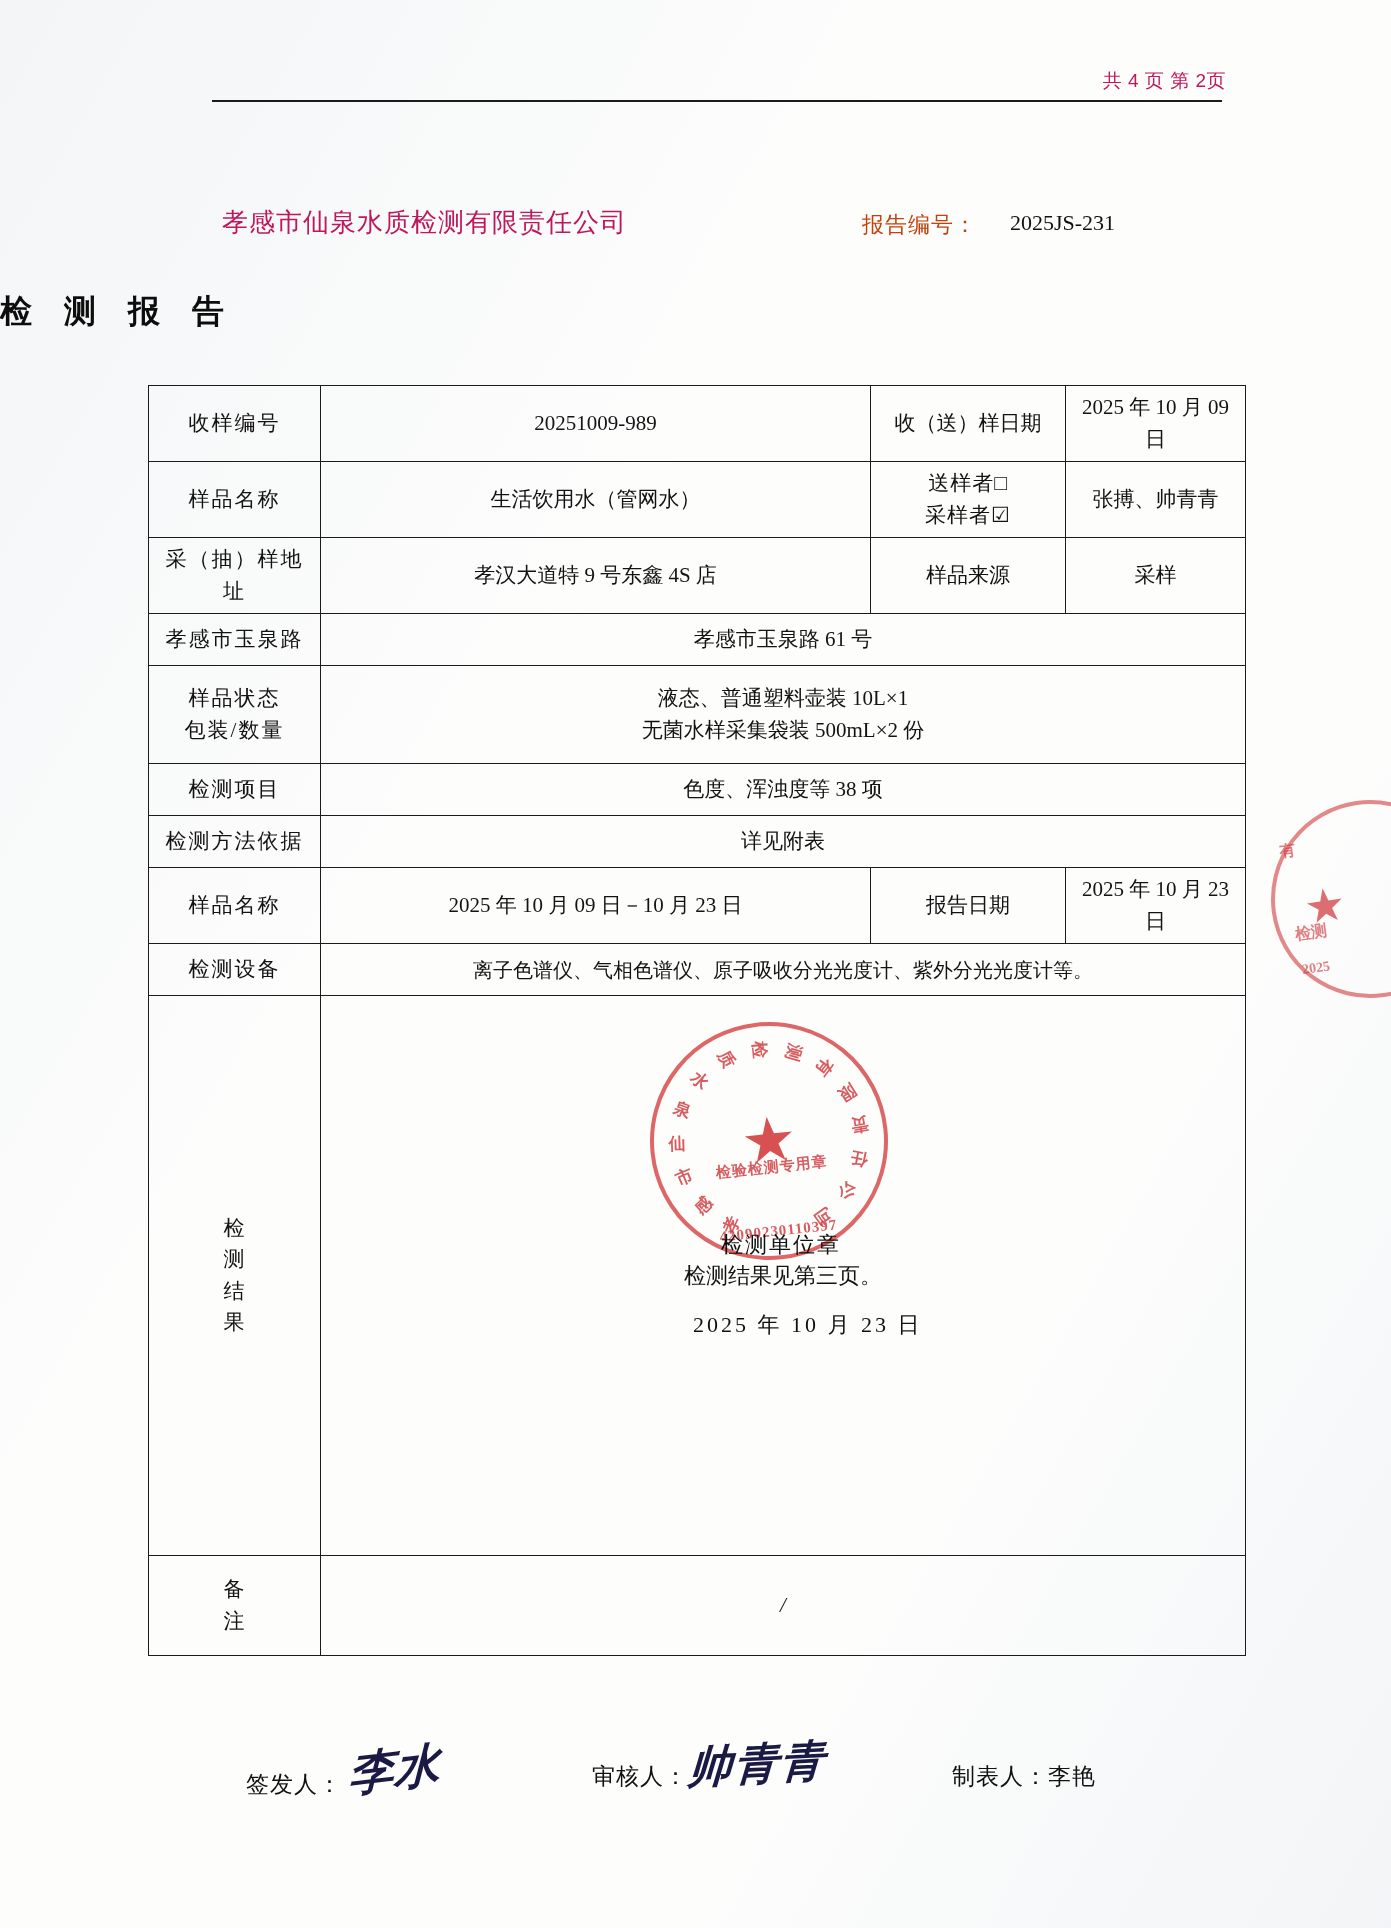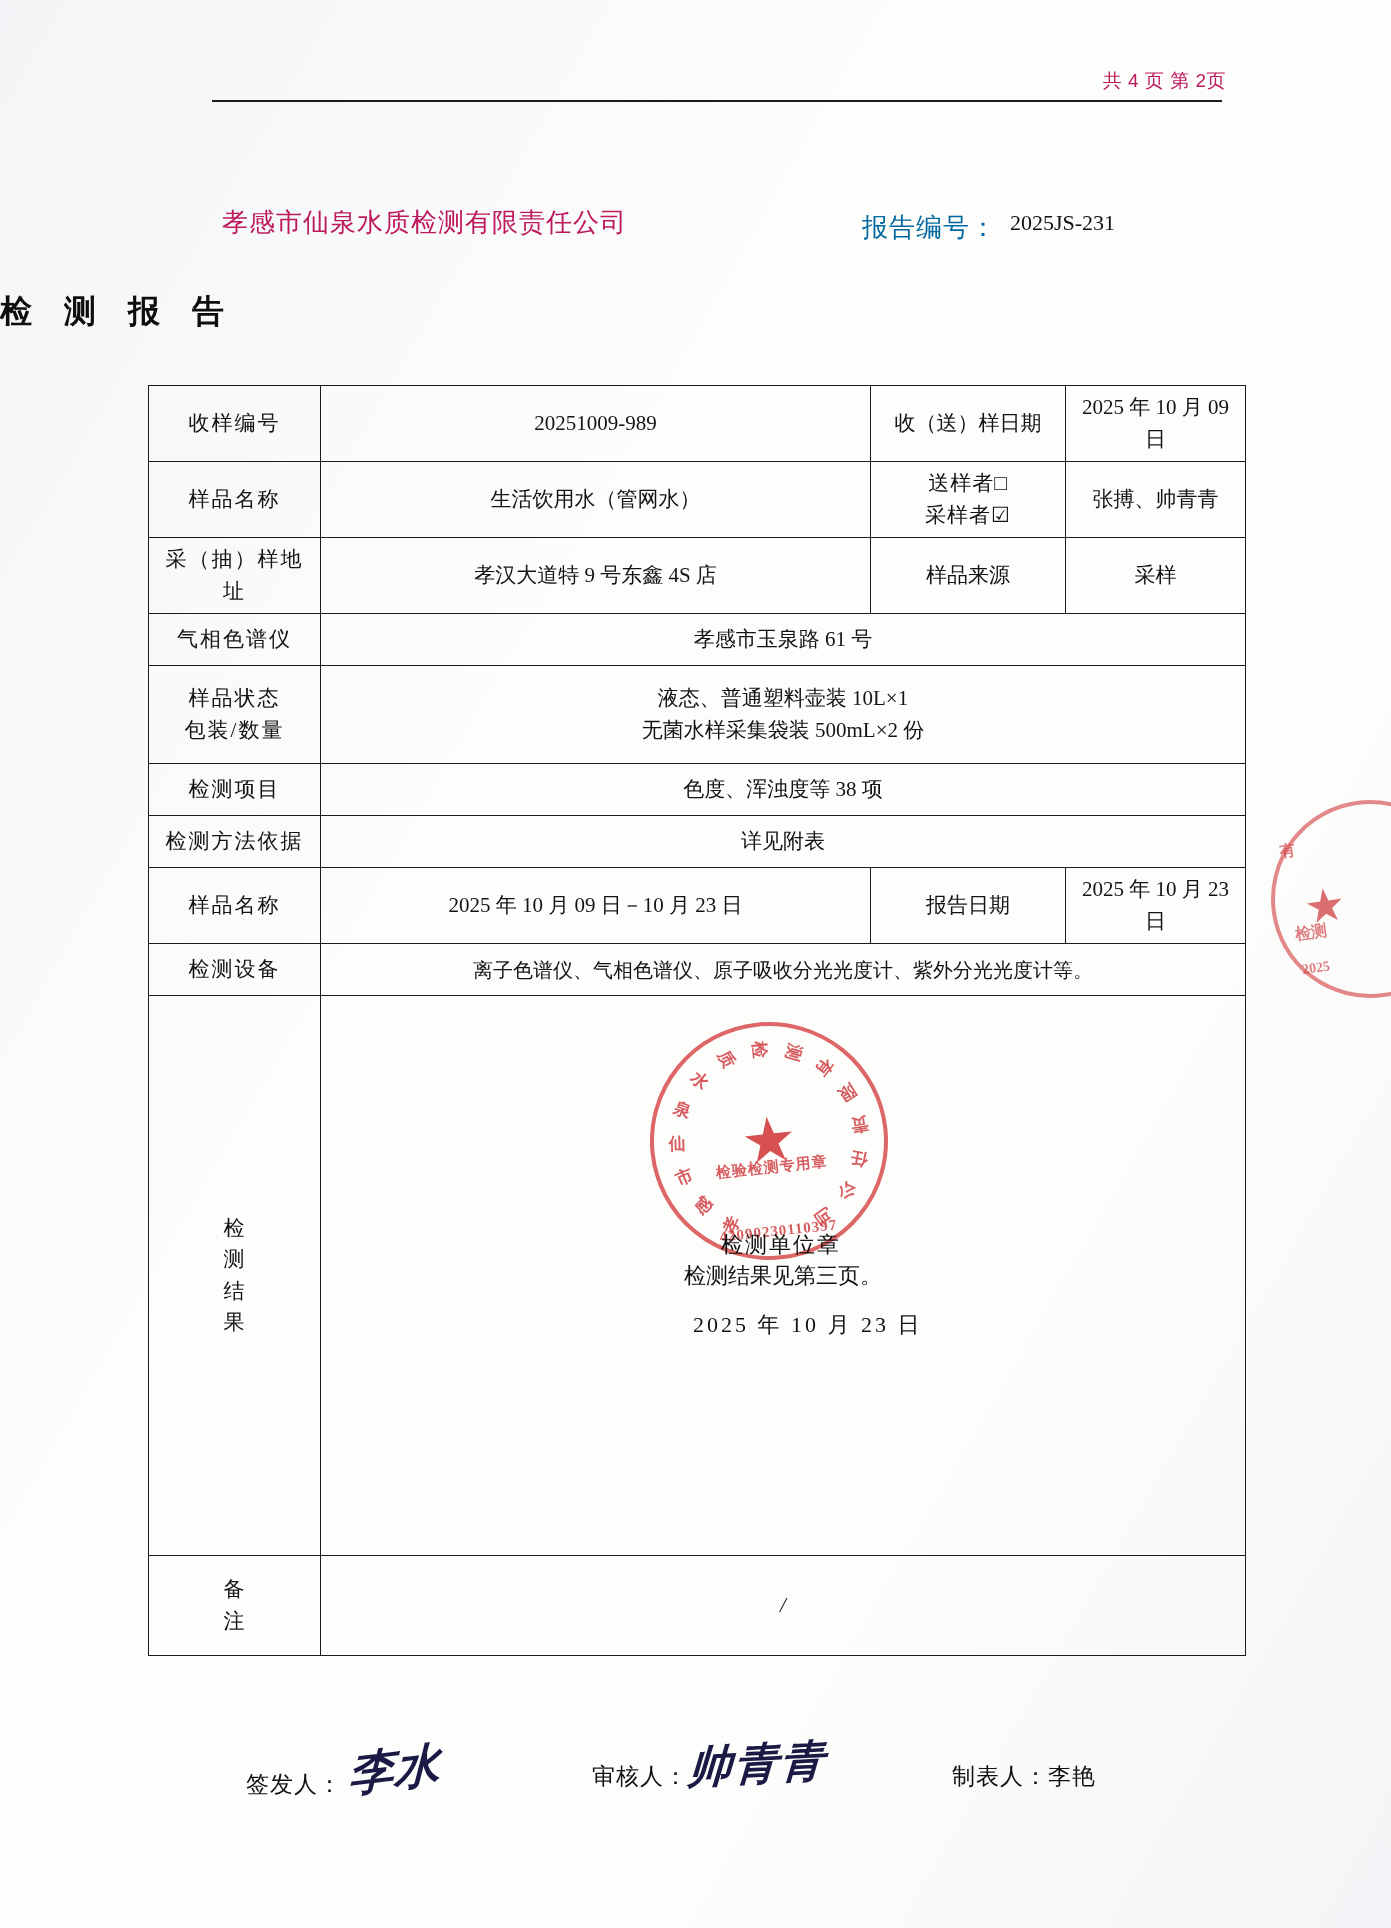--- a/index.html
+++ b/index.html
@@ -49,22 +49,22 @@
     top: 205px;
     left: 222px;
     font-size: 26px;
     color: #be185d;
     letter-spacing: 1px;
   }
   .report-no-label {
     position: absolute;
     top: 210px;
     left: 862px;
-    font-size: 26px;
-    color: #0369a1;
+    font-size: 22px;
+    color: #c2410c;
     letter-spacing: 1px;
   }
   .report-no-value {
     position: absolute;
     top: 210px;
     left: 1010px;
     font-size: 22px;
     color: #111;
     font-family: "Liberation Serif", serif;
   }
@@ -323,21 +323,21 @@
       </tr>
 
       <tr class="row-h">
         <td class="h-label">采（抽）样地址</td>
         <td colspan="2">孝汉大道特 9 号东鑫 4S 店</td>
         <td>样品来源</td>
         <td>采样</td>
       </tr>
 
       <tr class="row-h">
-        <td class="h-label">气相色谱仪</td>
+        <td class="h-label">孝感市玉泉路</td>
         <td colspan="4">孝感市玉泉路 61 号</td>
       </tr>
 
       <tr style="height:98px">
         <td class="h-label state-label-cell">
           <div>样品状态</div>
           <div>包装/数量</div>
         </td>
         <td colspan="4" class="state-cell">
           <div>液态、普通塑料壶装 10L×1</div>

